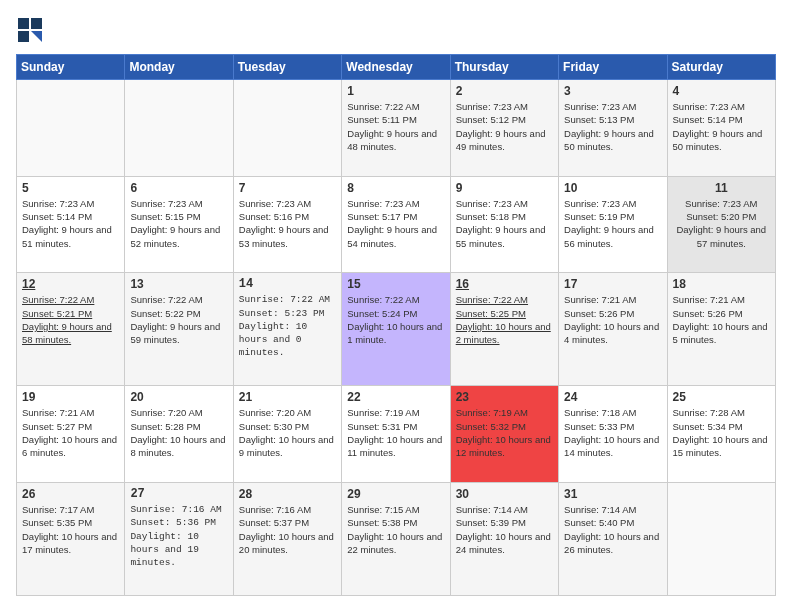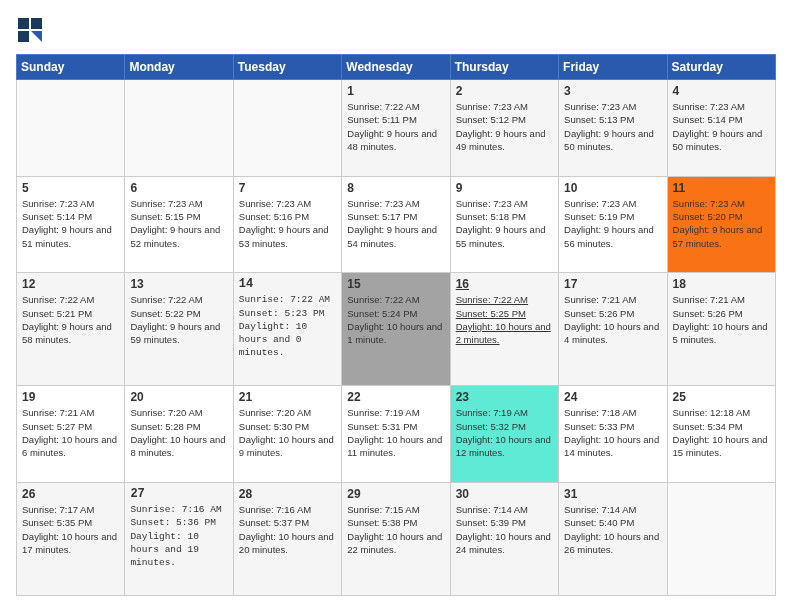--- a/index.html
+++ b/index.html
@@ -202,51 +202,51 @@
 Daylight: 9 hours
 and 55 minutes.</div>
           </td>
           <td style="background: rgb(255, 255, 255); margin-top: 12px;">
             <span class="day-number">10</span>
             <div class="day-info">Sunrise: 7:23 AM
 Sunset: 5:19 PM
 Daylight: 9 hours
 and 56 minutes.</div>
           </td>
-          <td style="background: #f97316;">
+          <td style="background: #e5e5e5; text-align: center;">
             <span class="day-number">11</span>
             <div class="day-info">Sunrise: 7:23 AM
 Sunset: 5:20 PM
 Daylight: 9 hours
 and 57 minutes.</div>
           </td>
         </tr>
         <tr>
-          <td style="background: rgb(245, 245, 245);">
+          <td style="background: rgb(245, 245, 245); text-decoration: underline;">
             <span class="day-number">12</span>
             <div class="day-info">Sunrise: 7:22 AM
 Sunset: 5:21 PM
 Daylight: 9 hours
 and 58 minutes.</div>
           </td>
           <td style="background: rgb(245, 245, 245);">
             <span class="day-number">13</span>
             <div class="day-info">Sunrise: 7:22 AM
 Sunset: 5:22 PM
 Daylight: 9 hours
 and 59 minutes.</div>
           </td>
           <td style="background: rgb(245, 245, 245); font-family: Liberation Mono, monospace;">
             <span class="day-number">14</span>
             <div class="day-info">Sunrise: 7:22 AM
 Sunset: 5:23 PM
 Daylight: 10 hours
 and 0 minutes.</div>
           </td>
-          <td style="background: #a3a3a3;">
+          <td style="background: #c4b5fd;">
             <span class="day-number">15</span>
             <div class="day-info">Sunrise: 7:22 AM
 Sunset: 5:24 PM
 Daylight: 10 hours
 and 1 minute.</div>
           </td>
           <td style="background: rgb(245, 245, 245); text-decoration: underline;">
             <span class="day-number">16</span>
             <div class="day-info">Sunrise: 7:22 AM
 Sunset: 5:25 PM
@@ -290,37 +290,37 @@
 Daylight: 10 hours
 and 9 minutes.</div>
           </td>
           <td style="background: rgb(255, 255, 255);">
             <span class="day-number">22</span>
             <div class="day-info">Sunrise: 7:19 AM
 Sunset: 5:31 PM
 Daylight: 10 hours
 and 11 minutes.</div>
           </td>
-          <td style="background: #5eead4;">
+          <td style="background: #ef4444;">
             <span class="day-number">23</span>
             <div class="day-info">Sunrise: 7:19 AM
 Sunset: 5:32 PM
 Daylight: 10 hours
 and 12 minutes.</div>
           </td>
           <td style="background: rgb(255, 255, 255);">
             <span class="day-number">24</span>
             <div class="day-info">Sunrise: 7:18 AM
 Sunset: 5:33 PM
 Daylight: 10 hours
 and 14 minutes.</div>
           </td>
           <td style="background: rgb(255, 255, 255);">
             <span class="day-number">25</span>
-            <div class="day-info">Sunrise: 12:18 AM
+            <div class="day-info">Sunrise: 7:28 AM
 Sunset: 5:34 PM
 Daylight: 10 hours
 and 15 minutes.</div>
           </td>
         </tr>
         <tr>
           <td style="background: rgb(245, 245, 245);">
             <span class="day-number">26</span>
             <div class="day-info">Sunrise: 7:17 AM
 Sunset: 5:35 PM

